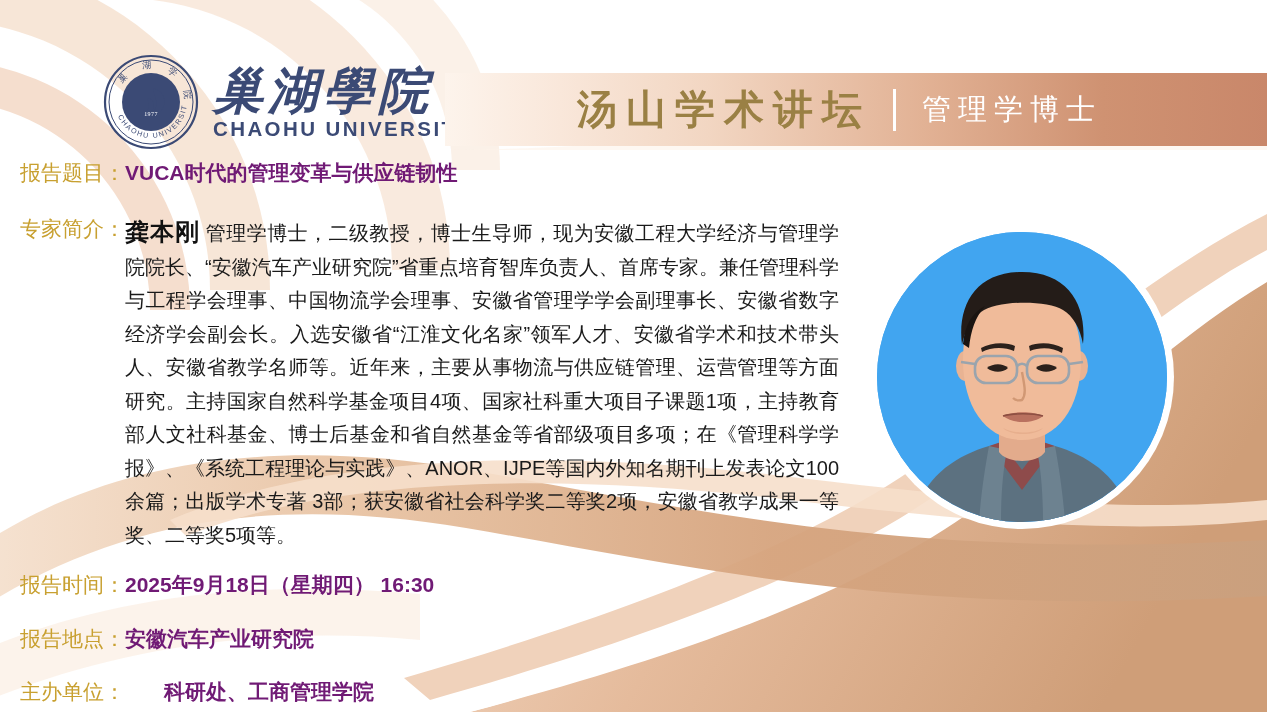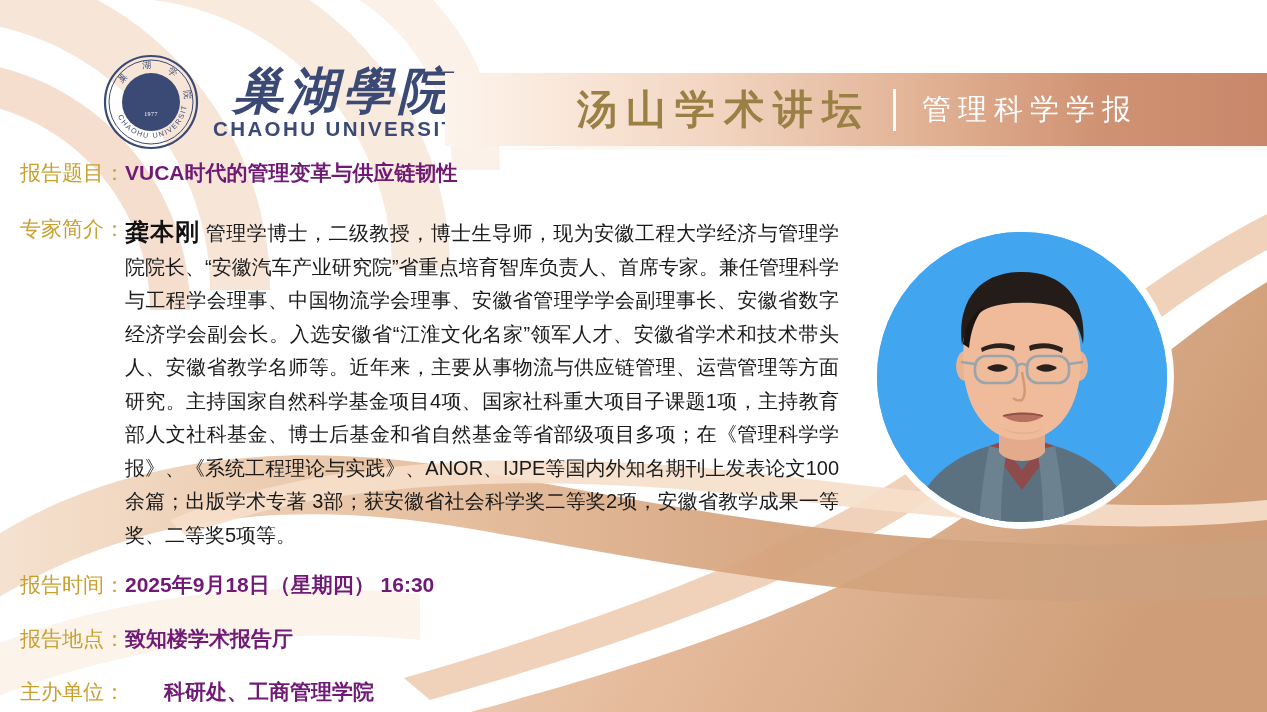--- a/index.html
+++ b/index.html
@@ -46,21 +46,20 @@
     width: 96px;
     height: 96px;
     flex: 0 0 96px;
     position: relative;
   }
   .brand-text {
     display: flex;
     flex-direction: column;
     justify-content: center;
     padding-top: 2px;
-    text-align: center;
   }
   .brand-cn {
     font-family: "Liberation Serif", "DejaVu Serif", serif;
     font-size: 50px;
     font-weight: bold;
     font-style: italic;
     color: #3b4a75;
     letter-spacing: 5px;
     line-height: 1.04;
     white-space: nowrap;
@@ -260,21 +259,21 @@
 
       <div class="brand-text">
         <div class="brand-cn">巢湖學院</div>
         <div class="brand-en">CHAOHU UNIVERSITY</div>
       </div>
     </div>
 
     <div class="banner">
       <span class="banner-main">汤山学术讲坛</span>
       <span class="banner-sep"></span>
-      <span class="banner-sub">管理科学学报</span>
+      <span class="banner-sub">管理学博士</span>
     </div>
   </div>
 
   <div class="row" id="row-title">
     <span class="label">报告题目：</span>
     <span class="value-strong">VUCA时代的管理变革与供应链韧性</span>
   </div>
 
   <div class="row" id="row-bio">
     <span class="label">专家简介：</span>
@@ -326,21 +325,21 @@
     </svg>
   </div>
 
   <div class="row" id="row-time">
     <span class="label">报告时间：</span>
     <span class="value-strong">2025年9月18日（星期四） 16:30</span>
   </div>
 
   <div class="row" id="row-place">
     <span class="label">报告地点：</span>
-    <span class="value-strong">致知楼学术报告厅</span>
+    <span class="value-strong">安徽汽车产业研究院</span>
   </div>
 
   <div class="row" id="row-host">
     <span class="label">主办单位：</span>
     <span class="value-strong">科研处、工商管理学院</span>
   </div>
 
 </div>
 
 </body></html>

